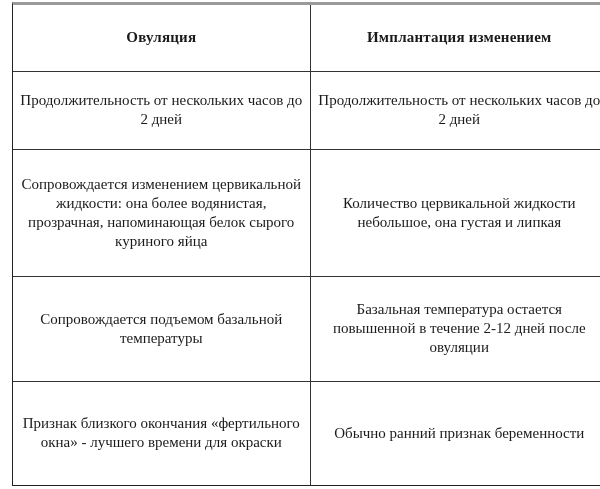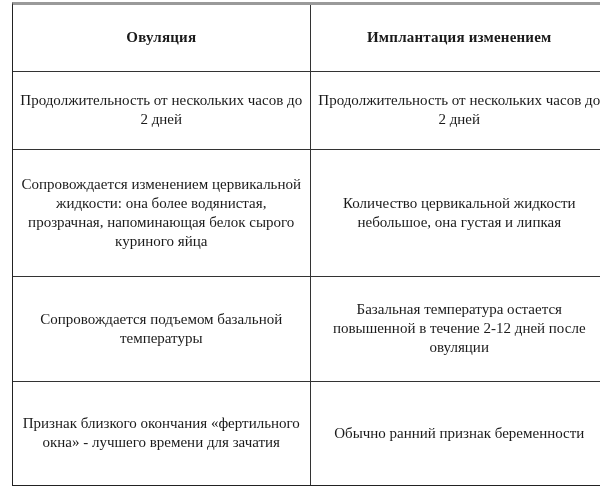--- a/index.html
+++ b/index.html
@@ -96,21 +96,21 @@
       <tr class="h-r5">
         <td>
             <span class="cell-text">Сопровождается подъемом базальной температуры</span>
           </td>
         <td>
             <span class="cell-text">Базальная температура остается повышенной в течение 2-12 дней после овуляции</span>
           </td>
       </tr>
       <tr class="h-r6">
         <td>
-            <span class="cell-text">Признак близкого окончания «фертильного окна» - лучшего времени для зачатия</span>
+            <span class="cell-text">Признак близкого окончания «фертильного окна» - лучшего времени для окраски</span>
           </td>
         <td>
             <span class="cell-text">Обычно ранний признак беременности</span>
           </td>
       </tr>
     </tbody>
   </table>
 </div>
 
 </body></html>

